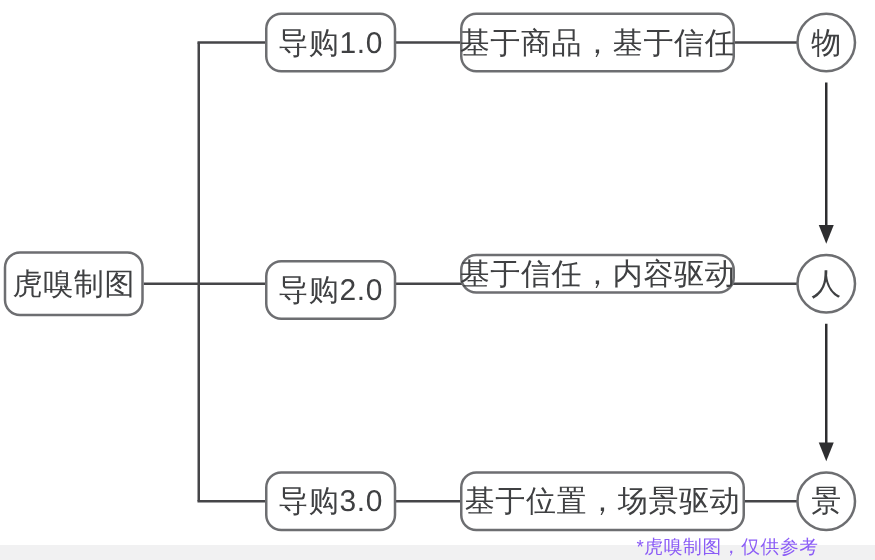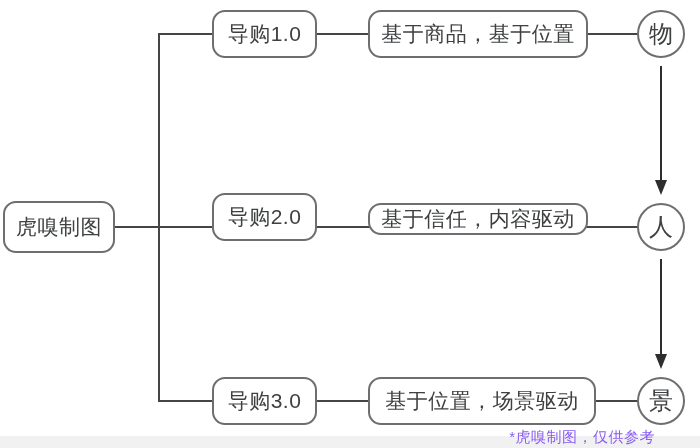--- a/index.html
+++ b/index.html
@@ -25,27 +25,27 @@
   }
   .box {
     position: absolute;
     box-sizing: border-box;
     background: #ffffff;
     border: 2px solid #6d6e71;
     border-radius: 13px;
     display: flex;
     align-items: center;
     justify-content: center;
-    font-size: 21px;
+    font-size: 24px;
     letter-spacing: 0.5px;
     white-space: nowrap;
   }
   .box-root   { left: 3px;   top: 201px; width: 112px; height: 52px; }
   .box-stage1 { left: 212px; top: 10px;  width: 105px; height: 48px; }
-  .box-stage2 { left: 212px; top: 193px; width: 105px; height: 48px; }
+  .box-stage2 { left: 212px; top: 208px; width: 105px; height: 48px; }
   .box-stage3 { left: 212px; top: 377px; width: 105px; height: 48px; }
   .box-desc1  { left: 368px; top: 10px;  width: 220px; height: 48px; }
   .box-desc2  { left: 368px; top: 203px; width: 220px; height: 32px; }
   .box-desc3  { left: 368px; top: 377px; width: 228px; height: 48px; }
   .circle {
     position: absolute;
     box-sizing: border-box;
     width: 48px;
     height: 48px;
     background: #ffffff;
@@ -102,21 +102,21 @@
   </svg>
 
   <div class="box box-root">
     <span>虎嗅制图</span>
   </div>
 
   <div class="box box-stage1">
     <span>导购1.0</span>
   </div>
   <div class="box box-desc1">
-    <span>基于商品，基于位置</span>
+    <span>基于商品，基于信任</span>
   </div>
   <div class="circle circle1">
     <span>物</span>
   </div>
 
   <div class="box box-stage2">
     <span>导购2.0</span>
   </div>
   <div class="box box-desc2">
     <span>基于信任，内容驱动</span>

